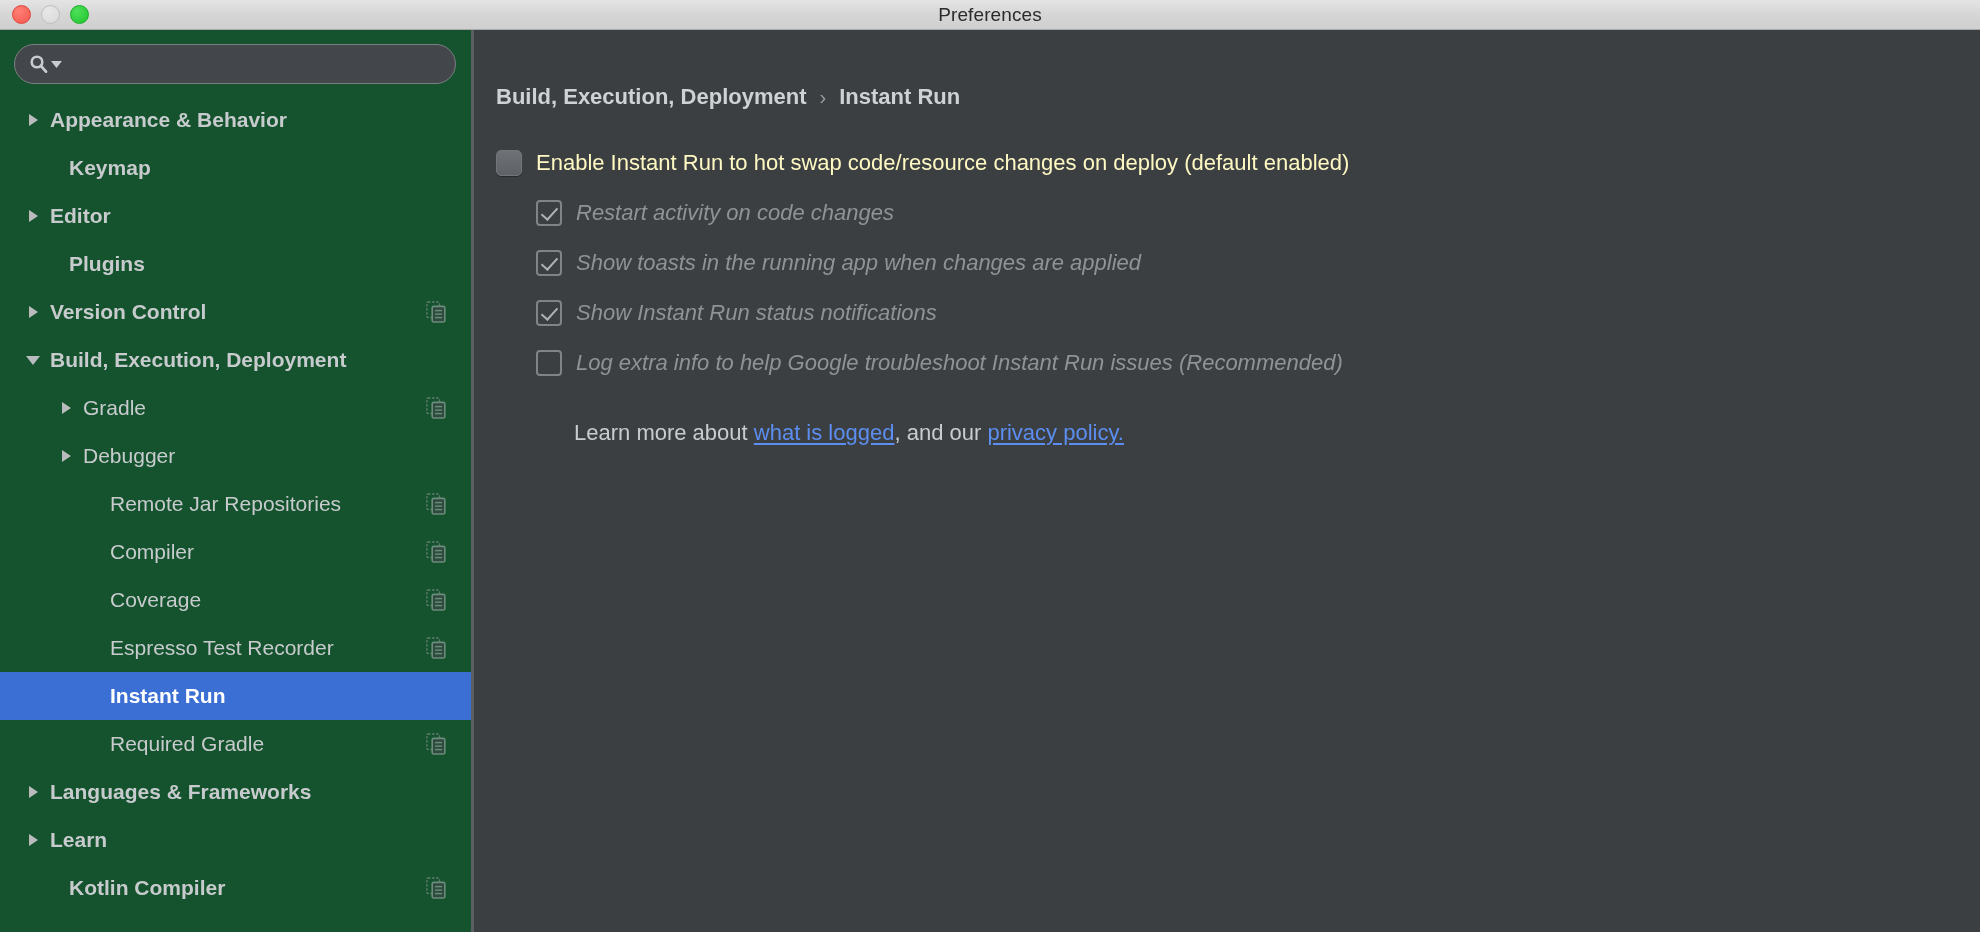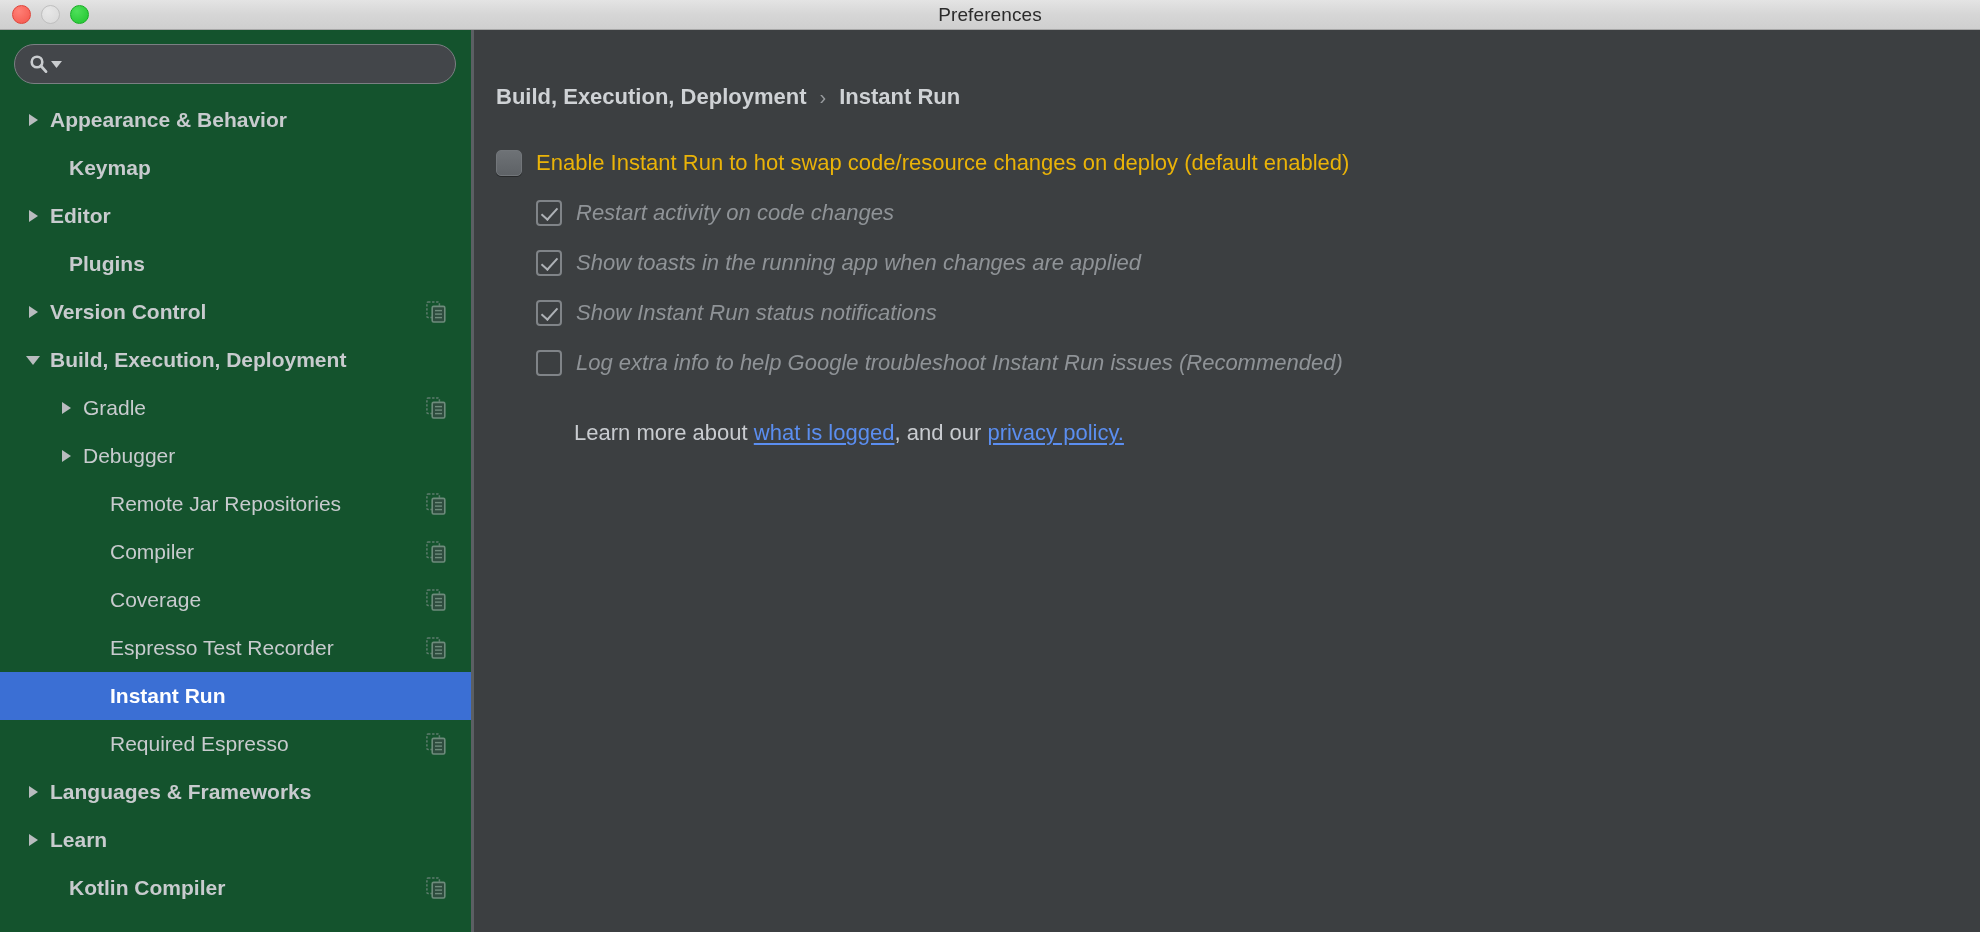--- a/index.html
+++ b/index.html
@@ -188,21 +188,21 @@
   .opt-row {
     display: flex;
     align-items: center;
     gap: 14px;
     height: 50px;
   }
   .opt-row.indent { padding-left: 40px; }
 
   .opt-label {
     font-size: 22px;
-    color: #eab308;
+    color: #fef9c3;
     white-space: nowrap;
   }
   .opt-label.disabled { color: #8f9397; font-style: italic; }
 
   
   .cb {
     width: 26px; height: 26px;
     border-radius: 5px;
     flex: 0 0 26px;
     position: relative;
@@ -375,21 +375,21 @@
   <rect x="6.2" y="5.4" width="12.6" height="15.6" rx="1.4" fill="#45484c" stroke="#b6b9bc" stroke-width="1.6"></rect>
   <line x1="9" y1="9.6" x2="16" y2="9.6" stroke="#b6b9bc" stroke-width="1.4"></line>
   <line x1="9" y1="13.1" x2="16" y2="13.1" stroke="#b6b9bc" stroke-width="1.4"></line>
   <line x1="9" y1="16.6" x2="16" y2="16.6" stroke="#b6b9bc" stroke-width="1.4"></line>
 </svg>
           </div>
           <div class="tree-row d1 bold selected no-arrow">
             <span class="tree-label">Instant Run</span>
           </div>
           <div class="tree-row d1 no-arrow">
-            <span class="tree-label">Required Espresso</span>
+            <span class="tree-label">Required Gradle</span>
             <svg class="copy-icon" width="20" height="22" viewBox="0 0 20 22">
   <rect x="0.9" y="0.9" width="12.5" height="15.5" rx="1.2" fill="none" stroke="#9b9ea2" stroke-width="1.5" stroke-dasharray="2.4 1.6"></rect>
   <rect x="6.2" y="5.4" width="12.6" height="15.6" rx="1.4" fill="#45484c" stroke="#b6b9bc" stroke-width="1.6"></rect>
   <line x1="9" y1="9.6" x2="16" y2="9.6" stroke="#b6b9bc" stroke-width="1.4"></line>
   <line x1="9" y1="13.1" x2="16" y2="13.1" stroke="#b6b9bc" stroke-width="1.4"></line>
   <line x1="9" y1="16.6" x2="16" y2="16.6" stroke="#b6b9bc" stroke-width="1.4"></line>
 </svg>
           </div>
           <div class="tree-row d0 bold">
             <span class="arrow-slot">

